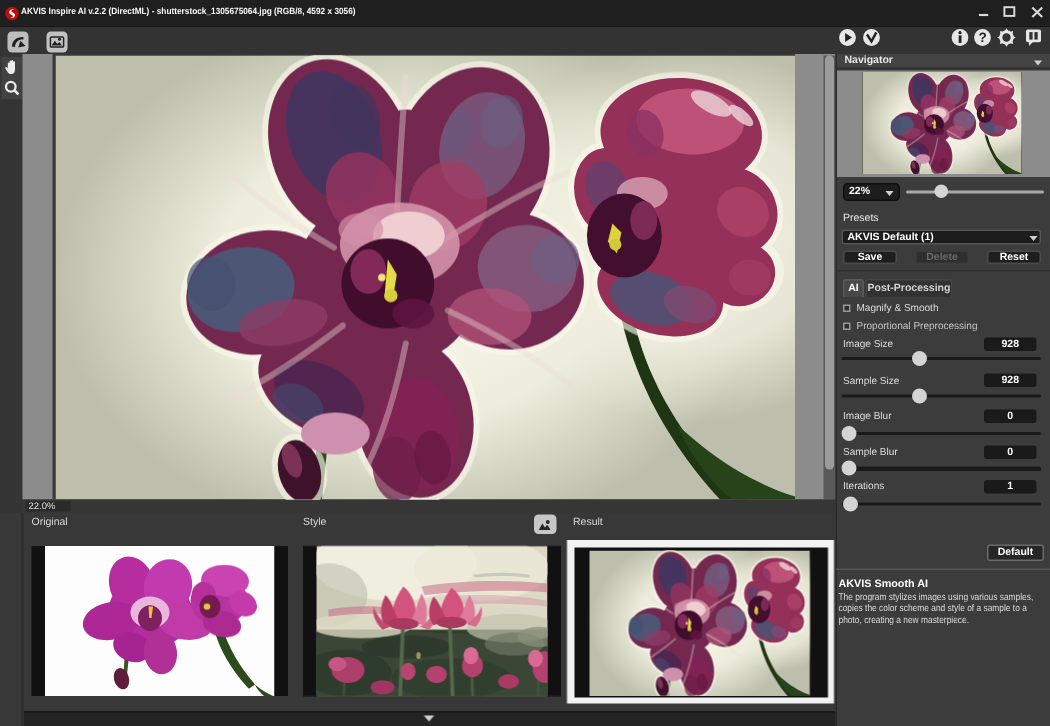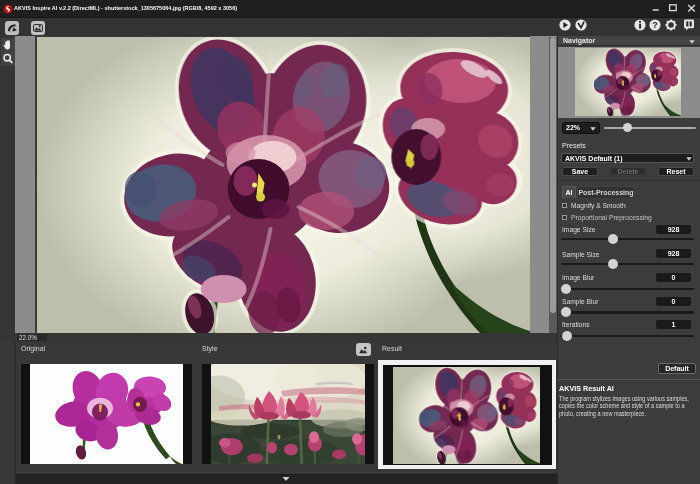--- a/index.html
+++ b/index.html
@@ -196,21 +196,21 @@
   <div class="abs" style="left:561px;top:307px;width:10px;height:10px;background:#d4d4d4;border-radius:50%;"></div>
 
   <div class="abs" style="left:562px;top:321px;font-size:6.7px;color:#dcdcdc;">Iterations</div>
   <div class="abs" style="left:656px;top:320px;width:35px;height:9px;background:#1a1a1a;border-radius:2px;text-align:center;font-size:7px;font-weight:bold;color:#fff;line-height:9px;">1</div>
   <div class="abs" style="left:561px;top:334.5px;width:133px;height:2.5px;background:#1a1a1a;border-radius:1px;"></div>
   <div class="abs" style="left:562px;top:330.5px;width:10px;height:10px;background:#d4d4d4;border-radius:50%;"></div>
 
   <div class="abs" style="left:658px;top:363px;width:38px;height:11px;background:#262626;border:1px solid #6a6a6a;border-radius:2px;text-align:center;font-size:7px;font-weight:bold;color:#fff;line-height:10px;">Default</div>
   <div class="abs" style="left:557px;top:379px;width:143px;height:1px;background:#555;"></div>
 
-  <div class="abs" style="left:559px;top:384px;font-size:7.2px;font-weight:bold;color:#fff;">AKVIS Result AI</div>
+  <div class="abs" style="left:559px;top:384px;font-size:7.2px;font-weight:bold;color:#fff;">AKVIS Smooth AI</div>
   <div class="abs" style="left:559px;top:395px;width:165px;font-size:6.5px;line-height:7.3px;color:#dcdcdc;transform:scaleX(0.86);transform-origin:0 0;white-space:nowrap;">The program stylizes images using various samples,<br>copies the color scheme and style of a sample to a<br>photo, creating a new masterpiece.</div>
 
   <svg width="0" height="0" style="position:absolute;">
     <defs>
       <radialGradient id="glowA" cx="50%" cy="50%" r="50%">
         <stop offset="0%" stop-color="#faf9ec" stop-opacity="1"></stop>
         <stop offset="55%" stop-color="#f3f2e2" stop-opacity="0.9"></stop>
         <stop offset="100%" stop-color="#f3f2e2" stop-opacity="0"></stop>
       </radialGradient>
       <radialGradient id="glowB" cx="50%" cy="50%" r="50%">

